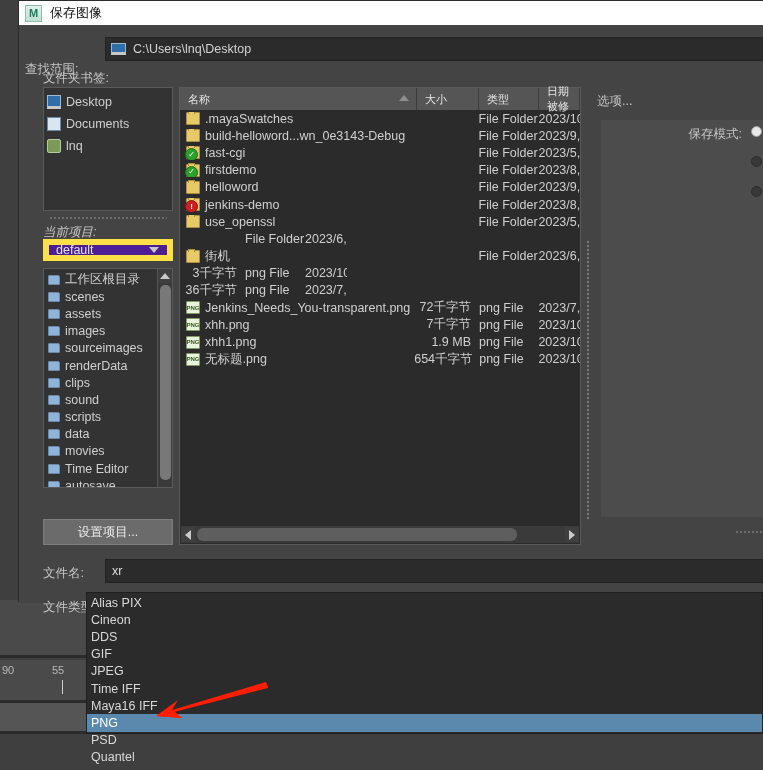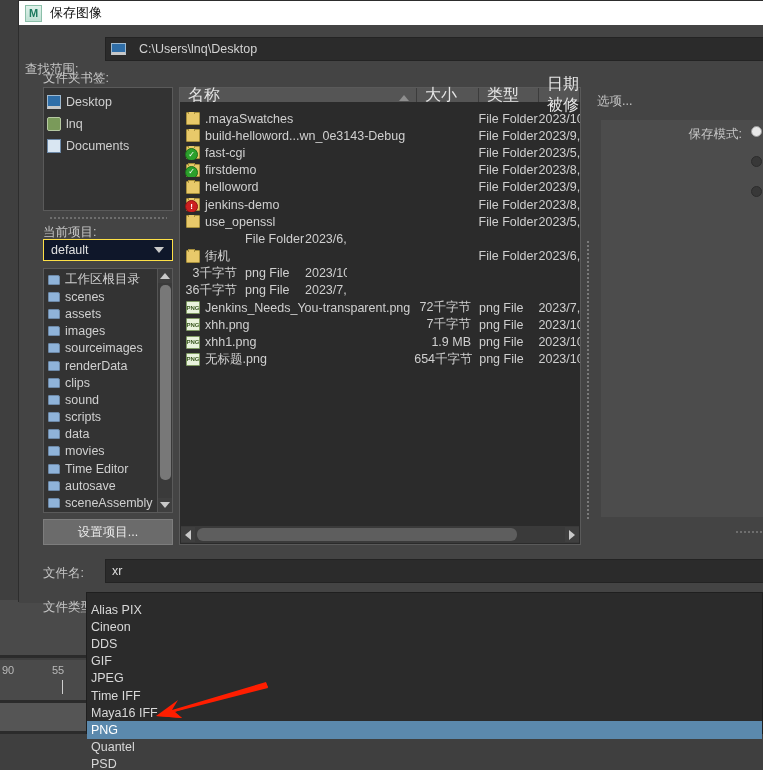--- a/index.html
+++ b/index.html
@@ -27,69 +27,69 @@
              border:1px solid #8bbfa9;display:flex;align-items:center;justify-content:center;
              font-size:11px;font-weight:bold;color:#1d7a5f;line-height:1;}
   #title-text{margin-left:8px;font-size:13px;color:#111;}
 
   #dlg-body{position:absolute;left:0;top:24px;width:745px;height:578px;background:#444;}
 
   
   #lookin-row{position:absolute;left:0;top:12px;width:745px;height:26px;}
   #lookin-label{position:absolute;left:6px;top:4px;width:78px;text-align:left;color:#c5c5c5;font-size:12.5px;margin-top:20px;}
   #lookin-field{position:absolute;left:86px;top:0;right:0;height:24px;background:#2b2b2b;
-                border:1px solid #232323;box-sizing:border-box;display:flex;align-items:center;padding-left:5px;gap:6px;}
+                border:1px solid #232323;box-sizing:border-box;display:flex;align-items:center;padding-left:5px;}
   .monitor-ic{width:15px;height:12px;background:#2f6ea8;border:1px solid #9fb9cf;border-bottom-width:3px;
               border-bottom-color:#c8c8c8;box-sizing:border-box;flex:0 0 auto;}
   #lookin-path{margin-left:7px;color:#d2d2d2;font-size:12.5px;}
 
   
   #bookmark-label{position:absolute;left:24px;top:45px;font-size:12.5px;color:#c5c5c5;}
   #bookmark-box{position:absolute;left:24px;top:62px;width:130px;height:124px;background:#333;
                 border:1px solid #5a5a5a;box-sizing:border-box;padding:3px 0 0 3px;}
   .bk-item{height:22px;display:flex;align-items:center;font-size:12.5px;color:#d0d0d0;}
   .bk-ic{width:14px;height:14px;margin-right:5px;flex:0 0 auto;}
   .ic-pc{background:#5a5a5a;border:1px solid #9a9a9a;border-bottom:3px solid #bdbdbd;box-sizing:border-box;}
   .ic-desk{background:#2f6ea8;border:1px solid #9fb9cf;border-bottom:3px solid #c8c8c8;box-sizing:border-box;}
   .ic-doc{background:#d9e6f2;border:1px solid #6d89a8;box-sizing:border-box;}
   .ic-user{background:#7a9a5a;border:1px solid #b6c9a2;border-radius:2px;box-sizing:border-box;}
 
   #dotted-sep{position:absolute;left:30px;top:192px;width:118px;height:2px;
               background-image:radial-gradient(#6e6e6e 40%,transparent 41%);
               background-size:4px 2px;}
 
-  #project-label{position:absolute;left:24px;top:199px;font-size:12.5px;color:#c5c5c5;}
-  #project-combo{position:absolute;left:24px;top:214px;width:130px;height:22px;background:#0f172a;
-                 border:1px solid #fde047;box-sizing:border-box;display:flex;align-items:center;}
+  #project-label{position:absolute;left:24px;top:199px;font-size:12.5px;color:#c5c5c5;font-style:italic;}
+  #project-combo{position:absolute;left:24px;top:214px;width:130px;height:22px;background:#4c1d95;
+                 border:6px solid #fde047;box-sizing:border-box;display:flex;align-items:center;}
   #project-value{margin-left:7px;font-size:12.5px;color:#e0e0e0;flex:1;}
   #project-arrow{width:26px;height:20px;display:flex;align-items:center;justify-content:center;}
   .caret-down{width:0;height:0;border-left:5px solid transparent;border-right:5px solid transparent;
               border-top:6px solid #c9c9c9;}
   .caret-up{width:0;height:0;border-left:5px solid transparent;border-right:5px solid transparent;
             border-bottom:6px solid #c9c9c9;}
 
-  #folder-box{position:absolute;left:24px;top:243px;width:130px;height:245px;background:#333;
+  #folder-box{position:absolute;left:24px;top:243px;width:130px;height:220px;background:#333;
               border:1px solid #5a5a5a;box-sizing:border-box;overflow:hidden;}
   #folder-list{position:absolute;left:0;top:0;width:113px;padding:2px 0 0 4px;box-sizing:border-box;}
   .fd-item{height:17.2px;display:flex;align-items:center;font-size:12.5px;color:#d0d0d0;white-space:nowrap;}
   .fd-ic{width:12px;height:10px;margin-right:5px;flex:0 0 auto;background:#8fb3d9;
          border:1px solid #6d89a8;border-radius:1px 2px 1px 1px;box-sizing:border-box;}
   #folder-scroll{position:absolute;right:0;top:0;width:15px;height:243px;background:#3a3a3a;border-left:1px solid #555;box-sizing:border-box;}
   .sb-arrow{height:14px;display:flex;align-items:center;justify-content:center;background:#3f3f3f;}
   #folder-thumb{position:absolute;left:2px;top:16px;width:11px;height:195px;background:#787878;border-radius:5px;}
 
   #setproj-btn{position:absolute;left:24px;top:494px;width:130px;height:26px;background:#6b6b6b;
                border:1px solid #7d7d7d;box-sizing:border-box;display:flex;align-items:center;
                justify-content:center;font-size:12.5px;color:#eaeaea;}
 
   
   #file-panel{position:absolute;left:160px;top:62px;width:402px;height:458px;background:#2b2b2b;
               border:1px solid #5a5a5a;box-sizing:border-box;}
-  #file-header{position:absolute;left:0;top:0;right:0;height:14px;background:#555;display:flex;
-               font-size:16px;color:#e6e6e6;}
+  #file-header{position:absolute;left:0;top:0;right:0;height:22px;background:#555;display:flex;
+               font-size:11px;color:#e6e6e6;}
   .fh-cell{display:flex;align-items:center;padding-left:8px;box-sizing:border-box;
            border-right:1px solid #3c3c3c;position:relative;}
   #fh-name{width:237px;}
   #fh-size{width:62px;}
   #fh-type{width:60px;}
   #fh-date{width:41px;}
   #sort-ic{position:absolute;right:7px;top:7px;width:0;height:0;border-left:5px solid transparent;
            border-right:5px solid transparent;border-bottom:6px solid #8e8e8e;}
   #file-rows{position:absolute;left:0;top:22px;right:0;bottom:34px;overflow:hidden;}
   .fr{height:17.2px;display:flex;align-items:center;font-size:12.5px;color:#d0d0d0;white-space:nowrap;}
@@ -131,21 +131,21 @@
   #fn-field{position:absolute;left:86px;top:534px;right:0;height:24px;background:#2b2b2b;
             border:1px solid #232323;box-sizing:border-box;display:flex;align-items:center;padding-left:6px;}
   #fn-value{font-size:12.5px;color:#dcdcdc;}
   #ft-label{position:absolute;left:24px;top:574px;font-size:12.5px;color:#c5c5c5;}
   #ft-field{position:absolute;left:86px;top:569px;right:0;height:22px;background:#5a5a5a;
             border:1px solid #4d4d4d;box-sizing:border-box;display:flex;align-items:center;padding-left:6px;}
   #ft-value{font-size:12.5px;color:#e4e4e4;}
 
   
   #ft-dropdown{position:absolute;left:86px;top:592px;width:677px;height:142px;background:#2b2b2b;
-               border:1px solid #1f1f1f;box-sizing:border-box;padding-top:8px;}
+               border:1px solid #1f1f1f;box-sizing:border-box;padding-top:1px;}
   .dd-item{height:17.2px;display:flex;align-items:center;padding-left:4px;font-size:12.5px;color:#d8d8d8;}
   .dd-item.sel{background:#5b89ad;color:#ffffff;}
 
   
   #red-arrow{position:absolute;left:138px;top:682px;width:130px;height:48px;pointer-events:none;}
 </style>
 </head>
 <body>
 
 <div id="app-bg">
@@ -183,26 +183,26 @@
       </div>
     </div>
 
     <div id="bookmark-label">文件夹书签:</div>
     <div id="bookmark-box">
       <div class="bk-item">
         <span class="bk-ic ic-desk"></span>
         <span>Desktop</span>
       </div>
       <div class="bk-item">
+        <span class="bk-ic ic-doc"></span>
+        <span>Documents</span>
+      </div>
+      <div class="bk-item">
         <span class="bk-ic ic-user"></span>
         <span>lnq</span>
-      </div>
-      <div class="bk-item">
-        <span class="bk-ic ic-doc"></span>
-        <span>Documents</span>
       </div>
     </div>
 
     <div id="dotted-sep"></div>
 
     <div id="project-label">当前项目:</div>
     <div id="project-combo">
       <span id="project-value">default</span>
       <span id="project-arrow">
           <span class="caret-down"></span>
@@ -459,20 +459,20 @@
 
 <div id="ft-dropdown">
     <div class="dd-item">Alias PIX</div>
     <div class="dd-item">Cineon</div>
     <div class="dd-item">DDS</div>
     <div class="dd-item">GIF</div>
     <div class="dd-item">JPEG</div>
     <div class="dd-item">Time IFF</div>
     <div class="dd-item">Maya16 IFF</div>
     <div class="dd-item sel">PNG</div>
+    <div class="dd-item">PSD</div>
     <div class="dd-item">Quantel</div>
-    <div class="dd-item">PSD</div>
   </div>
 
 <svg id="red-arrow" viewBox="0 0 130 48">
   <polygon points="128,0 34,28 40,18 18,34 44,36 36,30 130,6" fill="#ff1e00"></polygon>
   <path d="M128,1 L36,30 L18,34 L44,36 L36,29 L130,5 Z" fill="#ff1e00"></path>
 </svg>
 
 </body></html>

